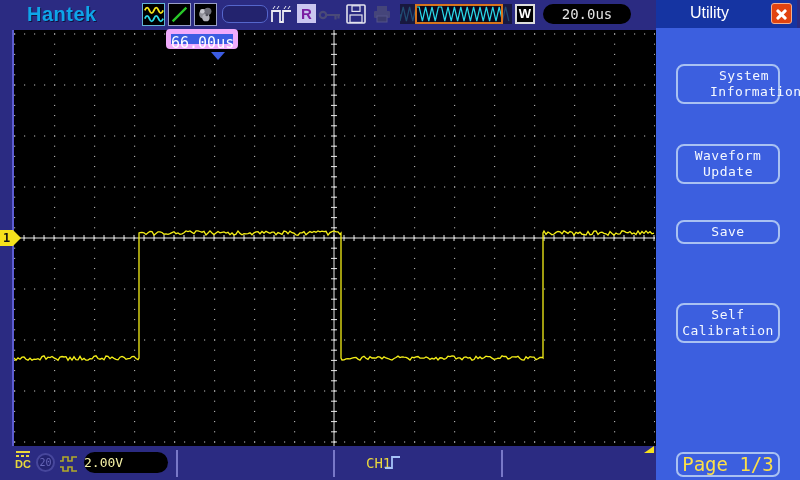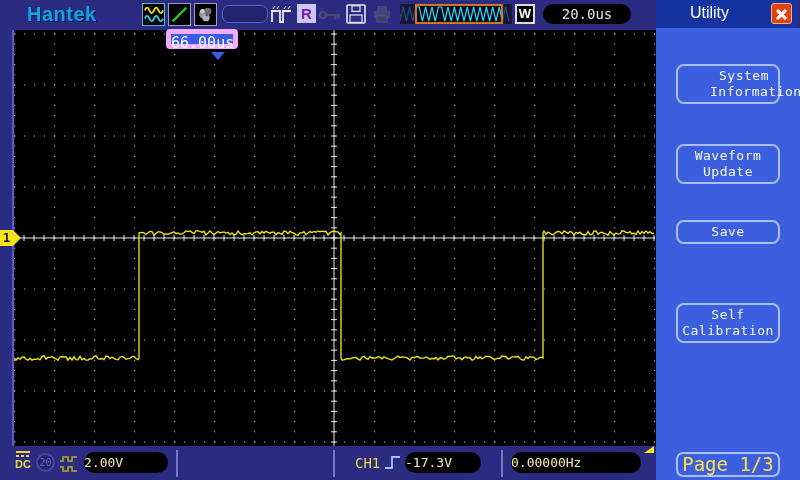--- a/index.html
+++ b/index.html
@@ -80,21 +80,21 @@
             background:#232370;border:2px solid #47479c;color:#6767b8;font-size:10px;
             text-align:center;line-height:15px;box-sizing:border-box;}
   .sq-icon{position:absolute;left:59px;top:455px;width:20px;height:18px;}
   .pill{position:absolute;height:21px;background:#000;border-radius:11px;color:#f6f2a6;
         font-size:13px;box-sizing:border-box;line-height:21px;}
   .pill-volts{left:84px;top:452px;width:84px;}
   .pill-level{left:405px;top:452px;width:76px;}
   .pill-freq{left:511px;top:452px;width:130px;}
   .divider{position:absolute;top:450px;width:2px;height:27px;background:#7878c8;}
   .div-1{left:176px;} .div-2{left:333px;} .div-3{left:501px;}
-  .ch1-label{position:absolute;left:355px;top:453px;color:#ead83c;font-size:14px;line-height:20px;}
+  .ch1-label{position:absolute;left:366px;top:453px;color:#ead83c;font-size:14px;line-height:20px;}
   .slope-glyph{position:absolute;left:384px;top:454px;width:18px;height:17px;}
 </style>
 </head>
 <body>
 
 <div class="screen">
 
   <div class="logo">Hantek</div>
 
   <div class="icon-box box-ch">
@@ -214,17 +214,15 @@
   </div>
   <div class="pill pill-volts">2.00V</div>
   <div class="divider div-1"></div>
   <div class="divider div-2"></div>
   <div class="ch1-label">CH1</div>
   <div class="slope-glyph">
     <svg viewBox="0 0 18 17">
       <path d="M1 14 H8 V3 H16" stroke="#a6c2f8" stroke-width="1.8" fill="none"></path>
     </svg>
   </div>
-  <div class="pill pill-level">-17.3V</div>
   <div class="divider div-3"></div>
-  <div class="pill pill-freq">0.00000Hz</div>
 
 </div>
 
 </body></html>

